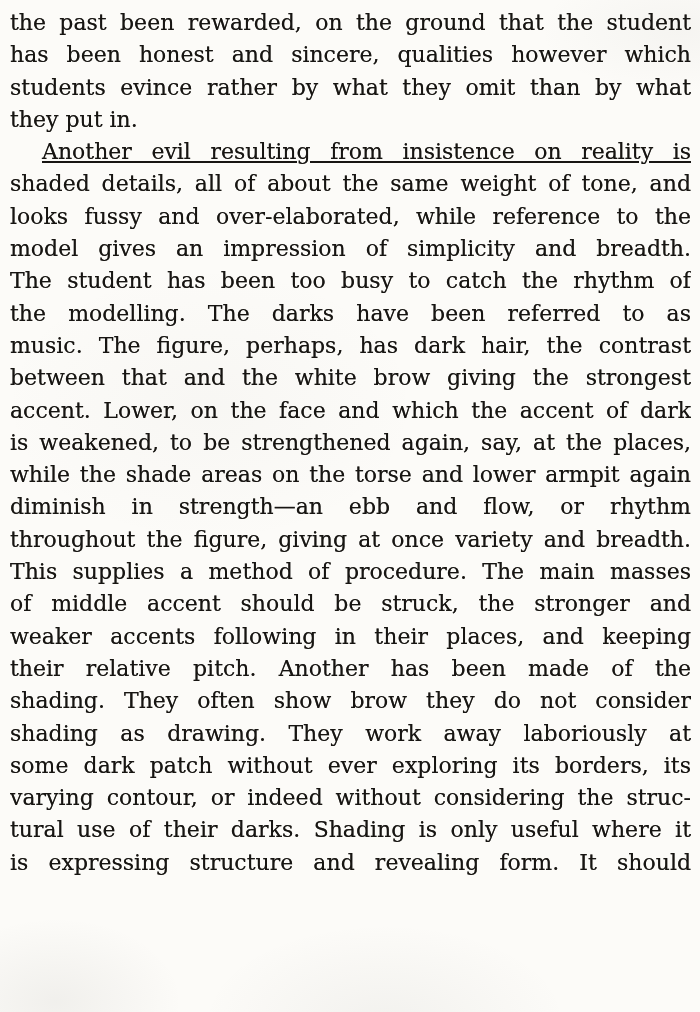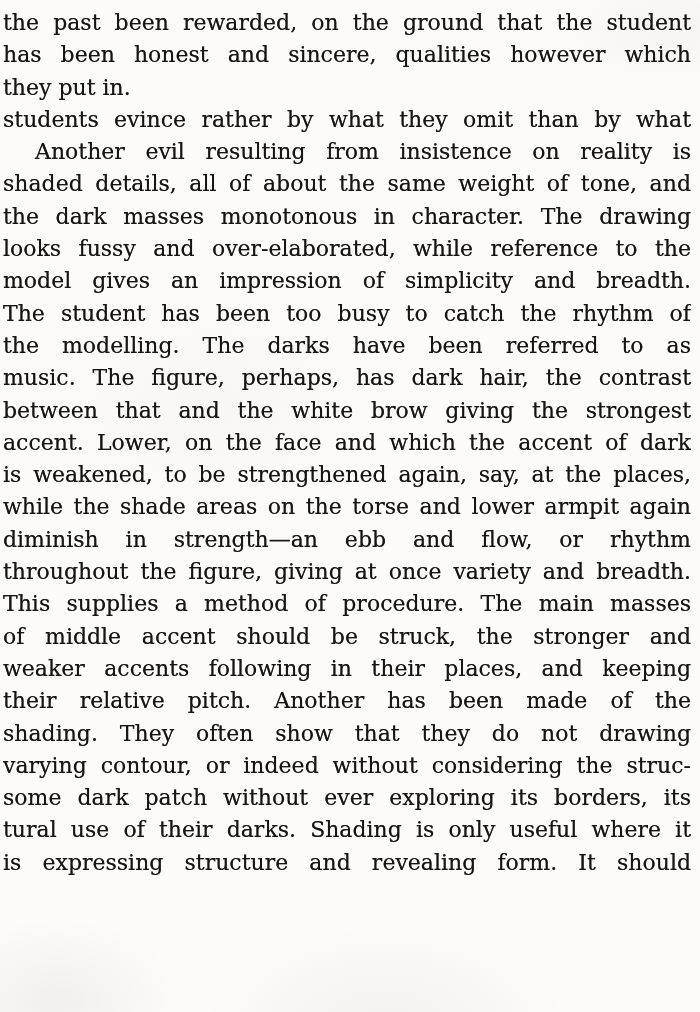--- a/index.html
+++ b/index.html
@@ -14,67 +14,68 @@
       radial-gradient(ellipse 180px 120px at 8% 99%, rgba(90,90,80,0.07), transparent 70%),
       radial-gradient(ellipse 260px 140px at 55% 101%, rgba(90,90,80,0.06), transparent 70%),
       radial-gradient(ellipse 200px 90px at 97% 3%, rgba(120,120,110,0.05), transparent 70%),
       radial-gradient(ellipse 300px 200px at 30% 40%, rgba(120,120,110,0.03), transparent 70%),
       #fcfbf8;
   }
   .page {
     box-sizing: border-box;
     width: 700px;
     height: 1012px;
-    padding: 7px 9px 0 3px;
+    padding: 7px 9px 0 10px;
     font-family: "DejaVu Serif", "Liberation Serif", serif;
     font-size: 22px;
     color: #171512;
     text-shadow: 0 0 0.5px rgba(20,18,15,0.65);
   }
   .line {
     height: 32.3px;
     line-height: 32.3px;
     text-align: justify;
     text-align-last: justify;
     overflow: hidden;
     white-space: nowrap;
   }
   .line.para-end {
     text-align-last: left;
   }
   .line.indent {
     text-indent: 32px;
+    text-decoration: underline;
   }
 </style>
 </head>
 <body>
 
 <div class="page">
   <div>
       <div class="line">the past been rewarded, on the ground that the student</div>
       <div class="line">has been honest and sincere, qualities however which</div>
+      <div class="line">students evince rather by what they omit than by what</div>
       <div class="line para-end">they put in.</div>
-      <div class="line">students evince rather by what they omit than by what</div>
       <div class="line indent">Another evil resulting from insistence on reality is</div>
       <div class="line">shaded details, all of about the same weight of tone, and</div>
-      <div class="line">the dark masses monotonous in character. The drawing</div>
       <div class="line">looks fussy and over-elaborated, while reference to the</div>
       <div class="line">model gives an impression of simplicity and breadth.</div>
       <div class="line">The student has been too busy to catch the rhythm of</div>
       <div class="line">the modelling. The darks have been referred to as</div>
       <div class="line">music. The figure, perhaps, has dark hair, the contrast</div>
       <div class="line">between that and the white brow giving the strongest</div>
       <div class="line">accent. Lower, on the face and which the accent of dark</div>
       <div class="line">is weakened, to be strengthened again, say, at the places,</div>
       <div class="line">while the shade areas on the torse and lower armpit again</div>
       <div class="line">diminish in strength—an ebb and flow, or rhythm</div>
       <div class="line">throughout the figure, giving at once variety and breadth.</div>
       <div class="line">This supplies a method of procedure. The main masses</div>
       <div class="line">of middle accent should be struck, the stronger and</div>
       <div class="line">weaker accents following in their places, and keeping</div>
       <div class="line">their relative pitch. Another has been made of the</div>
-      <div class="line">shading. They often show that they do not drawing</div>
+      <div class="line">shading. They often show brow they do not consider</div>
+      <div class="line">shading as drawing. They work away laboriously at</div>
+      <div class="line">some dark patch without ever exploring its borders, its</div>
       <div class="line">varying contour, or indeed without considering the struc-</div>
-      <div class="line">some dark patch without ever exploring its borders, its</div>
       <div class="line">tural use of their darks. Shading is only useful where it</div>
       <div class="line">is expressing structure and revealing form. It should</div>
     </div>
 </div>
 
 </body></html>

